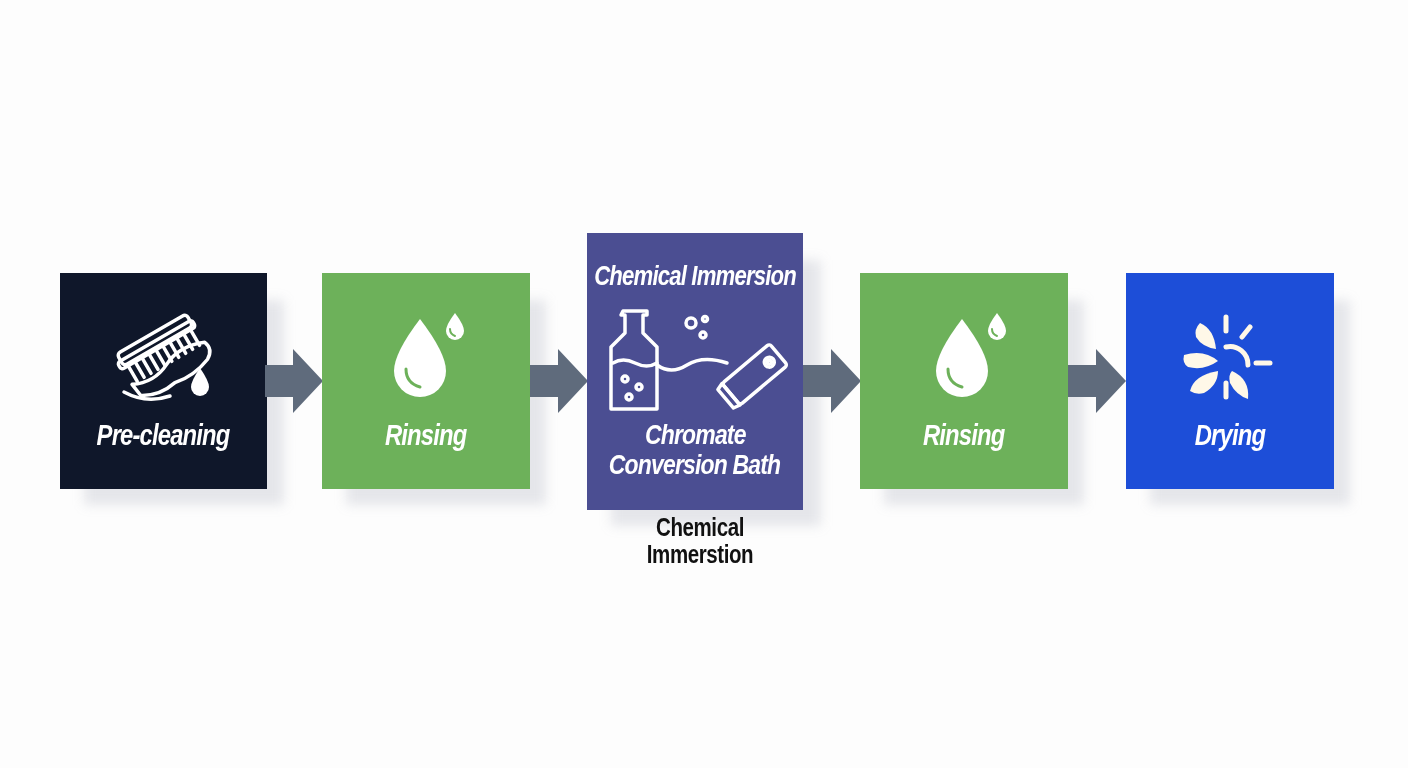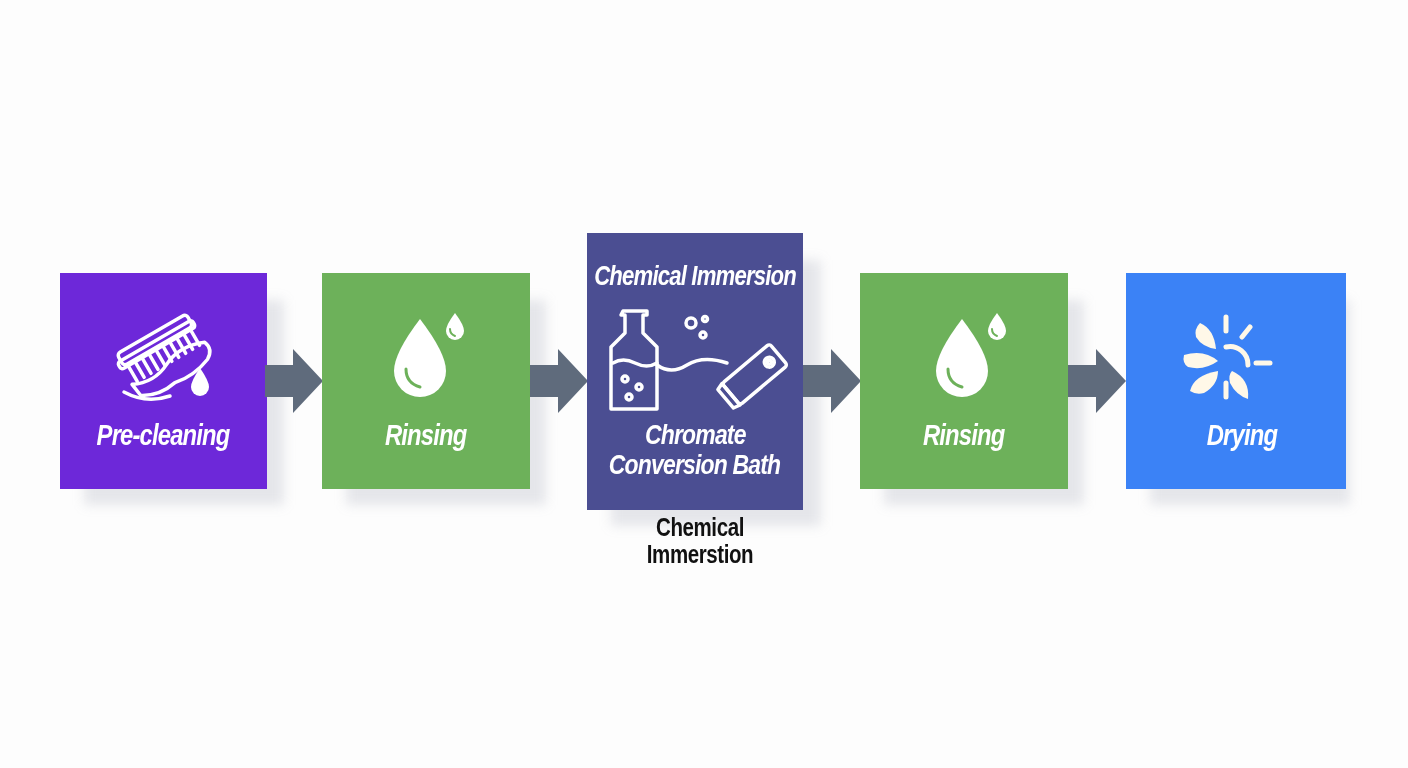--- a/index.html
+++ b/index.html
@@ -16,21 +16,21 @@
 </style>
 </head>
 <body>
 
 <div class="shadow" style="left:84px;top:300px;width:200px;height:205px;"></div>
 <div class="shadow" style="left:346px;top:300px;width:200px;height:205px;"></div>
 <div class="shadow" style="left:611px;top:260px;width:210px;height:266px;"></div>
 <div class="shadow" style="left:884px;top:300px;width:200px;height:205px;"></div>
 <div class="shadow" style="left:1150px;top:300px;width:200px;height:205px;"></div>
 
-<div class="box" style="left:60px;top:273px;width:207px;height:216px;background:#6d28d9;">
+<div class="box" style="left:60px;top:273px;width:207px;height:216px;background:#0f172a;">
   <svg class="icon" style="left:48px;top:35px;" width="115" height="100" viewBox="0 0 115 100" fill="none" stroke="#fff" stroke-width="3.5" stroke-linecap="round" stroke-linejoin="round">
     <g transform="rotate(-30 55 40)">
       <rect x="12" y="22" width="80" height="14" rx="4"></rect>
       <rect x="8" y="30" width="86" height="8" rx="3"></rect>
       <path d="M16 38 v18 M24 38 v18 M32 38 v18 M40 38 v18 M48 38 v18 M56 38 v18 M64 38 v18 M72 38 v18 M80 38 v18 M88 38 v18"></path>
       <path d="M10 56 q20 10 40 0 t44 0 q4 10 -6 16 q-20 8 -40 4 q-20 4 -36 -6 z"></path>
     </g>
     <path d="M16 84 q22 12 46 4"></path>
     <path d="M92 60 q-9 13 -9 19 a9 9 0 0 0 18 0 q0 -6 -9 -19 z" fill="#fff" stroke="none"></path>
   </svg>
@@ -89,21 +89,21 @@
     <path d="M63 2 q-9 12 -9 18 a9 9 0 0 0 18 0 q0 -6 -9 -18 z" fill="#fff"></path>
     <path d="M58 18 q0 5 5 7" fill="none" stroke="#6db15a" stroke-width="2" stroke-linecap="round"></path>
   </svg>
   <div class="label" style="position:absolute;top:146px;">Rinsing</div>
 </div>
 
 <svg class="arrow" style="left:1068px;top:349px;" width="58" height="64" viewBox="0 0 58 64">
   <polygon points="0,16 28,16 28,0 58,32 28,64 28,48 0,48" fill="#5f6b7c"></polygon>
 </svg>
 
-<div class="box" style="left:1126px;top:273px;width:208px;height:216px;background:#3b82f6;padding-left:12px;">
+<div class="box" style="left:1126px;top:273px;width:208px;height:216px;background:#1d4ed8;">
   <svg class="icon" style="left:56px;top:40px;" width="100" height="95" viewBox="0 0 100 95" fill="#fff8e8" stroke="#fff8e8" stroke-linecap="round">
     <path d="M18 10 q14 6 16 26 q-14 -2 -20 -12 q-2 -8 4 -14 z" stroke="none"></path>
     <path d="M2 42 q20 -6 34 6 q-14 10 -30 6 q-6 -4 -4 -12 z" stroke="none"></path>
     <path d="M8 78 q4 -16 28 -20 q0 14 -14 22 q-8 2 -14 -2 z" stroke="none"></path>
     <path d="M50 58 q18 8 16 28 q-12 -4 -18 -16 q-2 -8 2 -12 z" stroke="none"></path>
     <path d="M44 34 a18 18 0 0 1 22 18" fill="none" stroke-width="5"></path>
     <path d="M44 4 v14 M68 14 l-8 10 M74 50 h14 M44 70 v14" fill="none" stroke-width="5"></path>
   </svg>
   <div class="label" style="position:absolute;top:146px;">Drying</div>
 </div>

